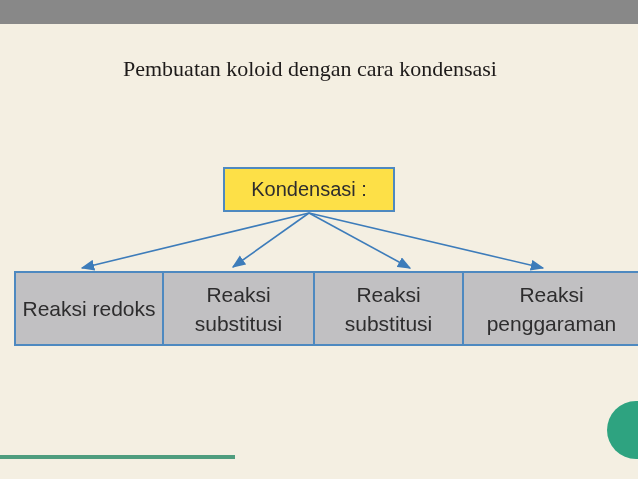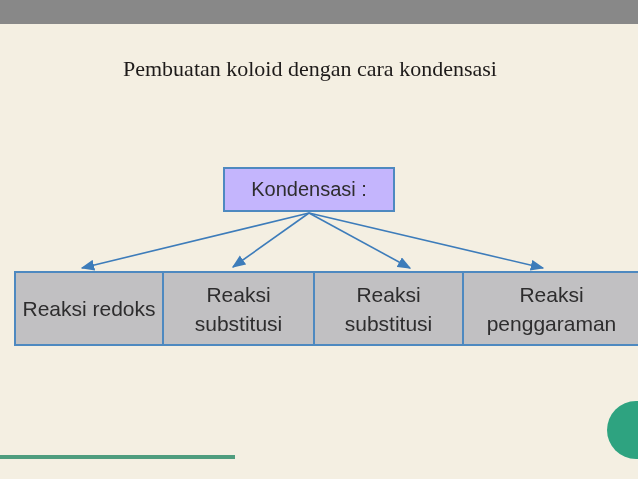--- a/index.html
+++ b/index.html
@@ -18,21 +18,21 @@
     font-size:22px;
     line-height:35px;
     color:#1e1b1a;
     white-space:nowrap;
   }
   .root-node{
     position:absolute;
     left:223px;top:143px;
     width:172px;height:45px;
     box-sizing:border-box;
-    background:#c4b5fd;
+    background:#fde047;
     border:2px solid #4e89c0;
     display:flex;align-items:center;justify-content:center;
     font-size:20px;
     color:#2e2d2e;
   }
   .node-row{
     position:absolute;
     left:5px;top:247px;
     height:75px;
     display:flex;

